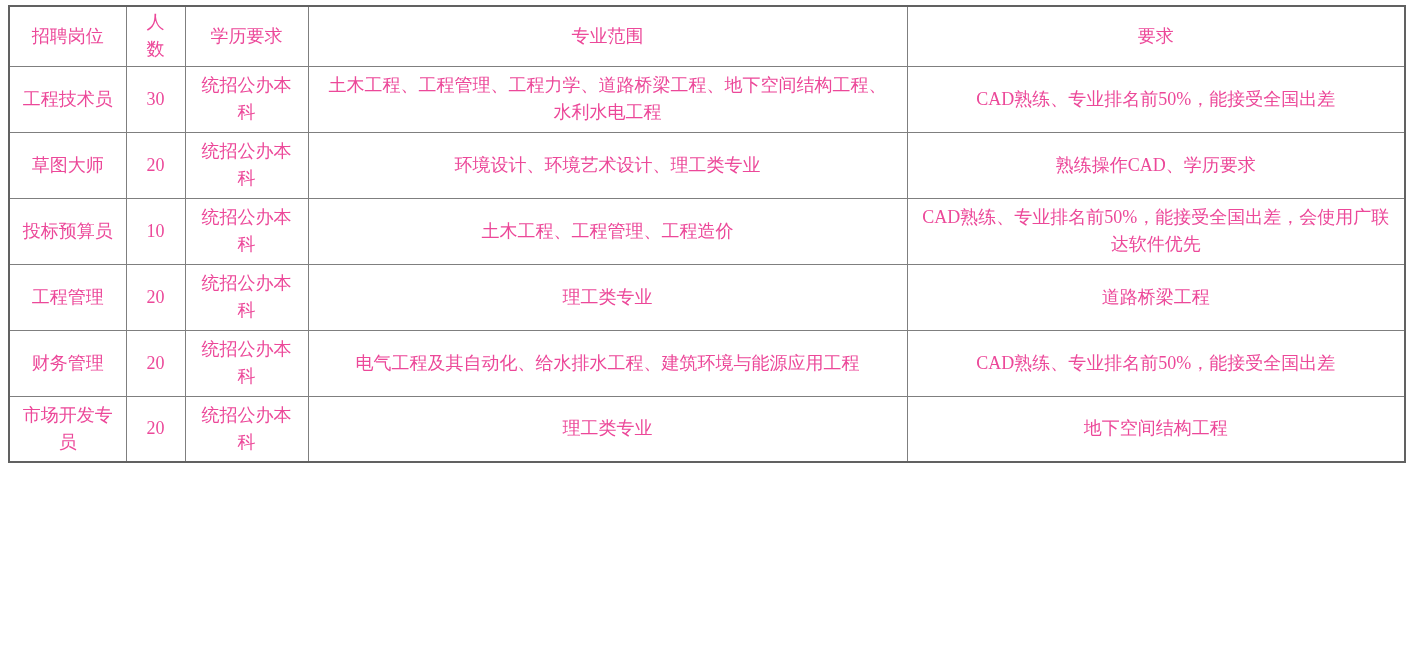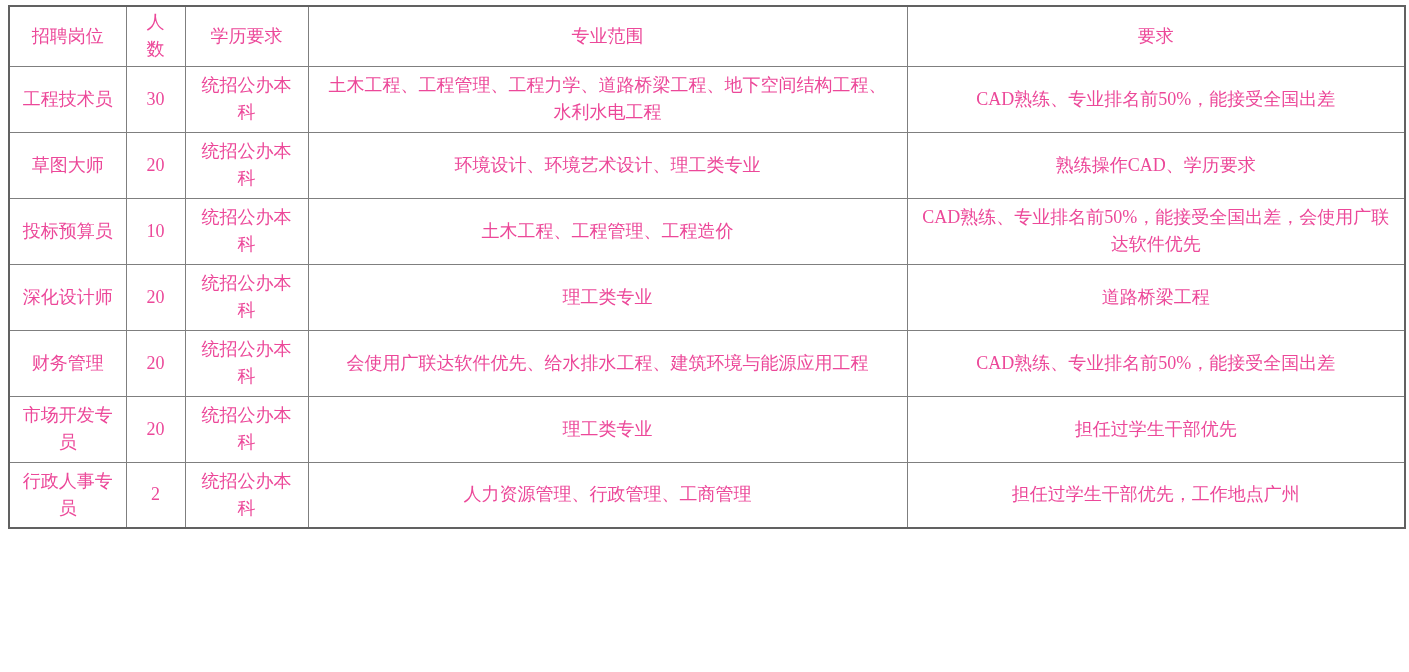--- a/index.html
+++ b/index.html
@@ -75,42 +75,35 @@
         <td>熟练操作CAD、学历要求</td>
       </tr>
       <tr>
         <td>投标预算员</td>
         <td>10</td>
         <td>统招公办本科</td>
         <td>土木工程、工程管理、工程造价</td>
         <td>CAD熟练、专业排名前50%，能接受全国出差，会使用广联达软件优先</td>
       </tr>
       <tr>
-        <td>深化设计师</td>
+        <td>工程管理</td>
         <td>20</td>
         <td>统招公办本科</td>
         <td>理工类专业</td>
         <td>道路桥梁工程</td>
       </tr>
       <tr>
         <td>财务管理</td>
         <td>20</td>
         <td>统招公办本科</td>
-        <td>会使用广联达软件优先、给水排水工程、建筑环境与能源应用工程</td>
+        <td>电气工程及其自动化、给水排水工程、建筑环境与能源应用工程</td>
         <td>CAD熟练、专业排名前50%，能接受全国出差</td>
       </tr>
       <tr>
         <td>市场开发专员</td>
         <td>20</td>
         <td>统招公办本科</td>
         <td>理工类专业</td>
-        <td>担任过学生干部优先</td>
-      </tr>
-      <tr>
-        <td>行政人事专员</td>
-        <td>2</td>
-        <td>统招公办本科</td>
-        <td>人力资源管理、行政管理、工商管理</td>
-        <td>担任过学生干部优先，工作地点广州</td>
+        <td>地下空间结构工程</td>
       </tr>
     </tbody>
   </table>
 </div>
 
 </body></html>

